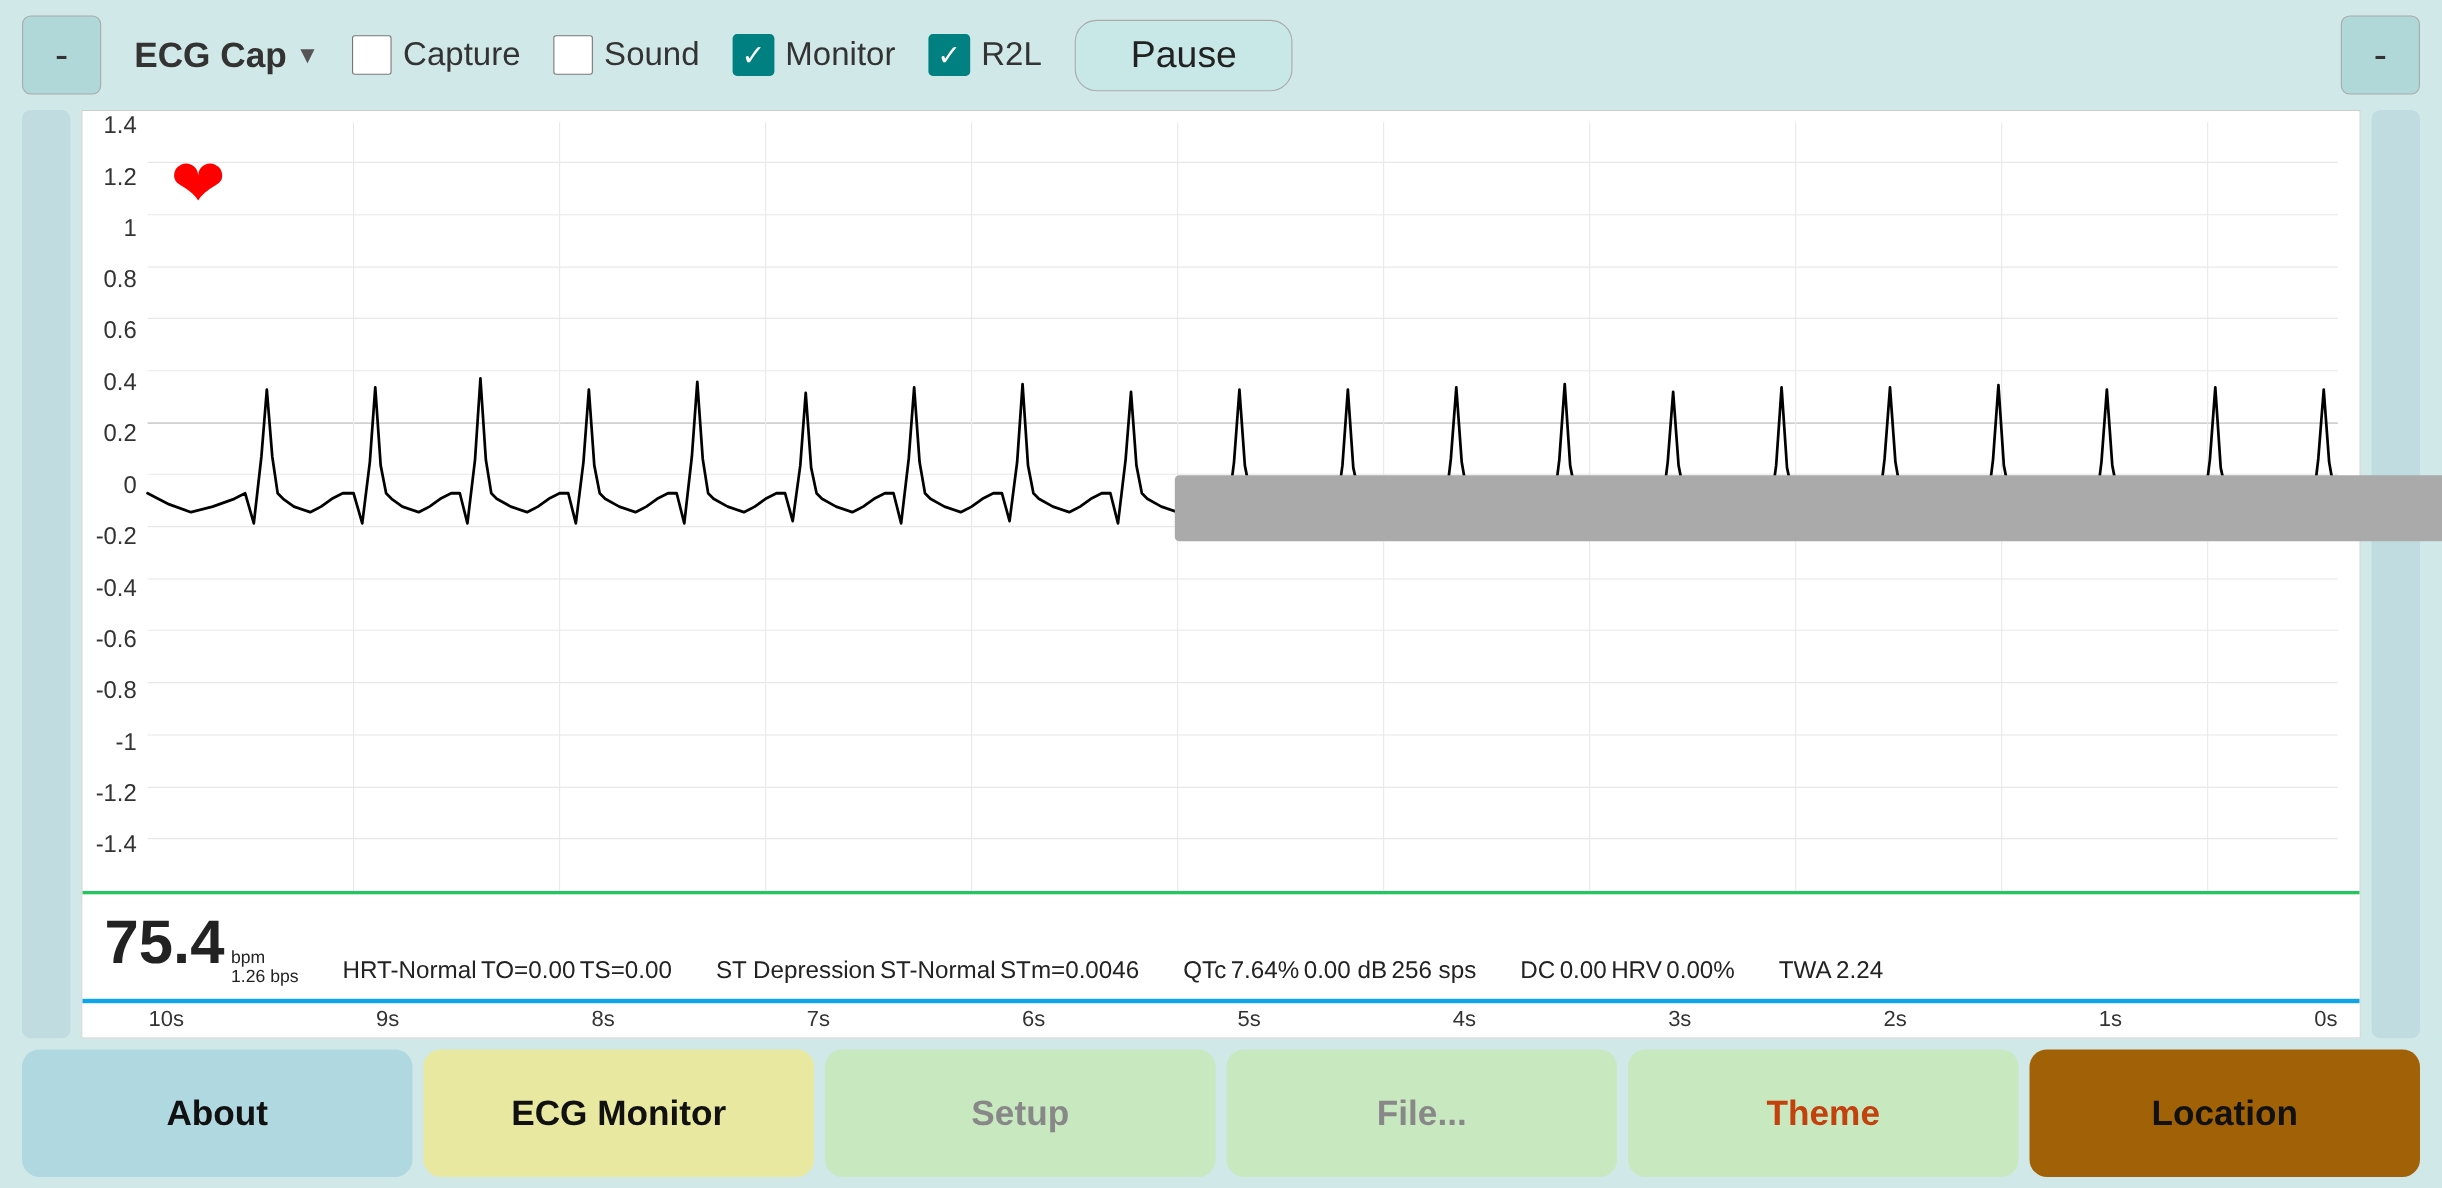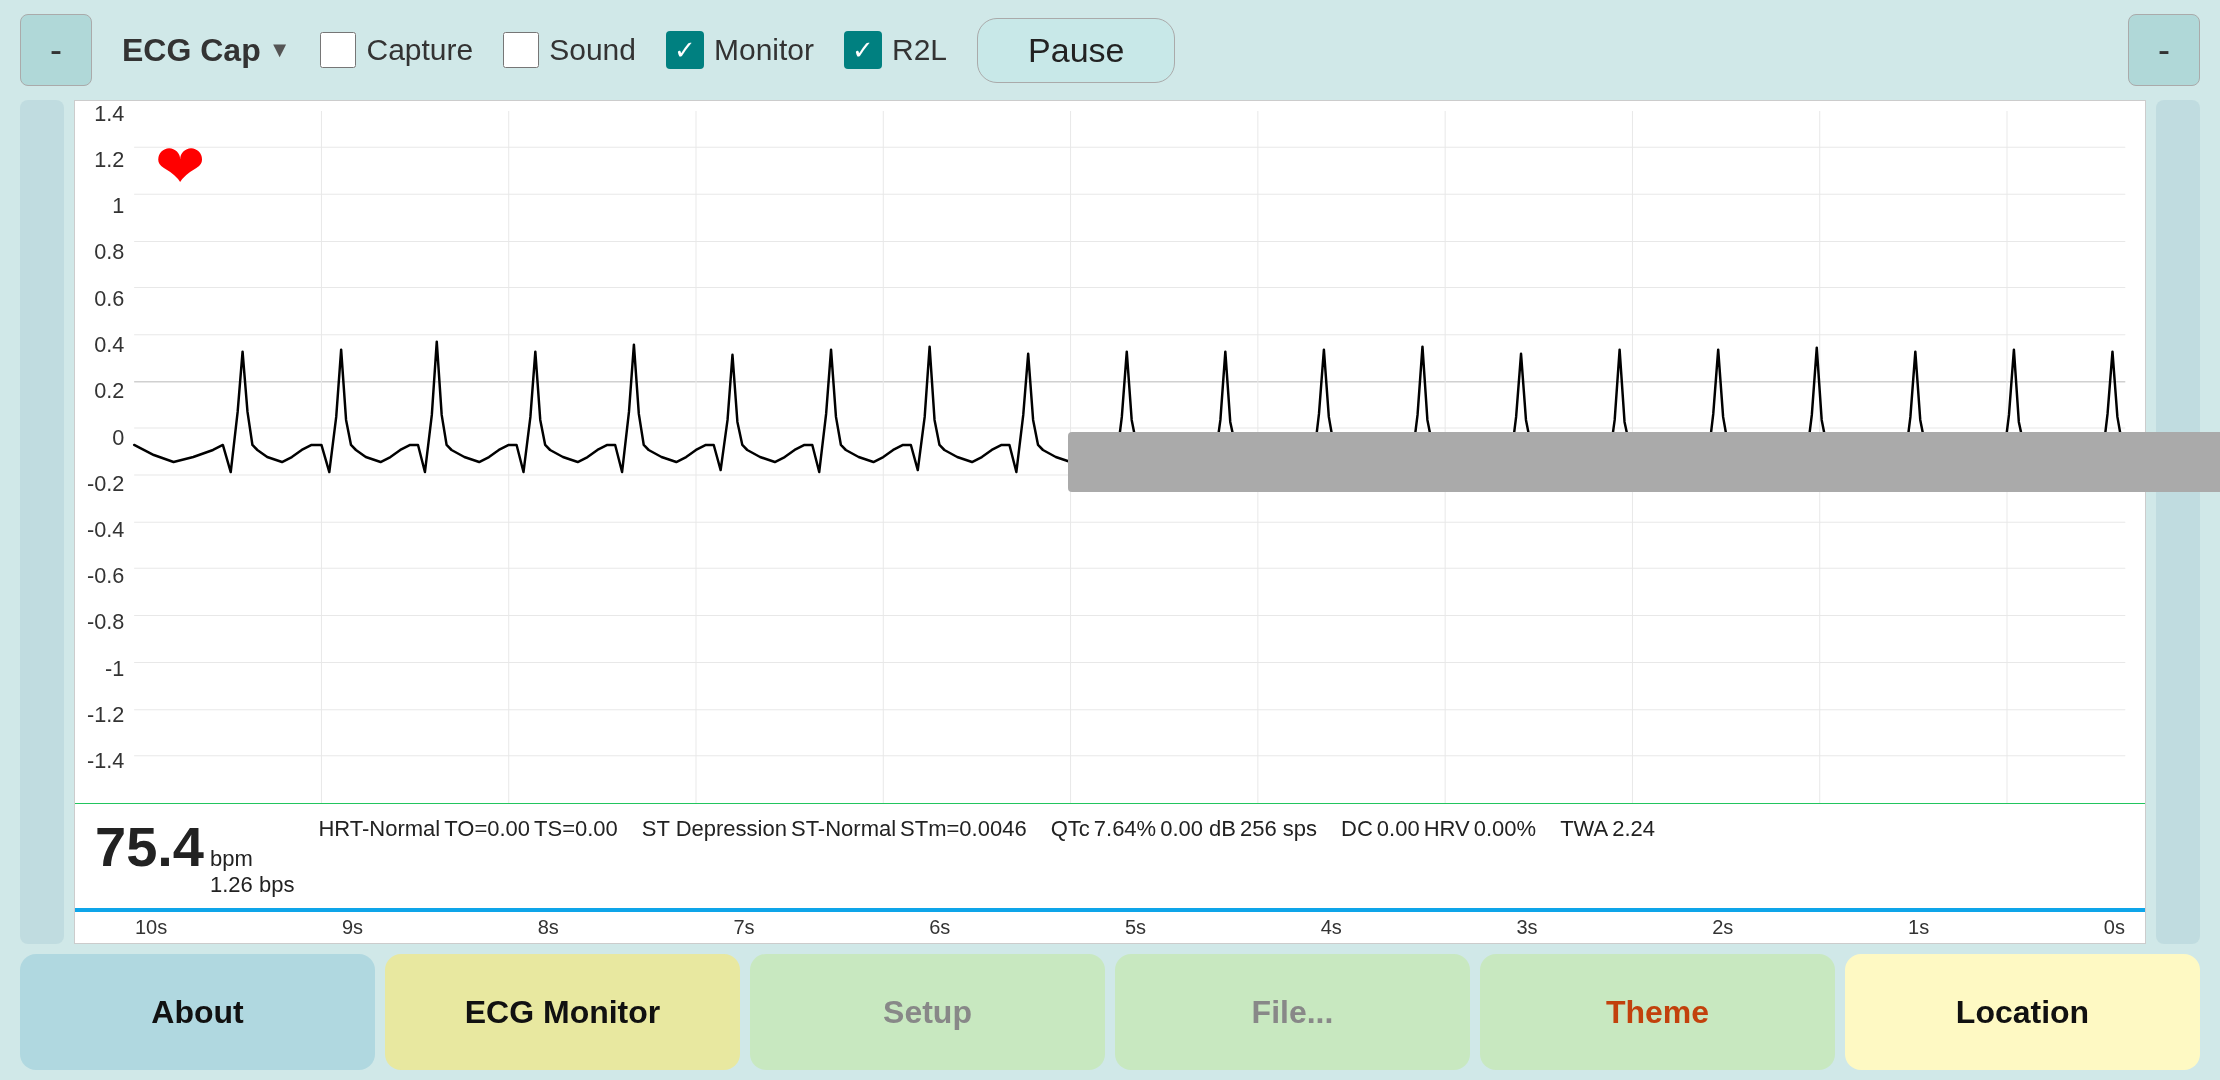--- a/index.html
+++ b/index.html
@@ -114,39 +114,39 @@
     }
 
     .chart-svg {
       width: 100%;
       height: 100%;
     }
 
     
     .stats-area {
       background: white;
-      border-top: 1px solid #22c55e;
+      border-top: 3px solid #22c55e;
       padding: 10px 20px;
       display: flex;
-      gap: 24px;
-      align-items: flex-start;
+      gap: 40px;
+      align-items: flex-end;
       font-size: 22px;
       color: #222;
     }
 
     .stat-bpm {
       display: flex;
       align-items: baseline;
       gap: 6px;
     }
     .stat-bpm-number {
       font-size: 56px;
       font-weight: bold;
     }
-    .stat-bpm-unit { font-size: 22px; }
+    .stat-bpm-unit { font-size: 16px; }
 
     .stat-block {
       display: flex;
       flex-direction: row;
       gap: 4px;
       line-height: 1.4;
     }
 
     
     .x-axis-labels {
@@ -186,21 +186,21 @@
       font-size: 32px;
       font-weight: bold;
       cursor: pointer;
     }
     .nav-tab-about { background: #b0d8e0; color: #111; }
     .nav-tab-bt4chat { background: #b0d8e0; color: #111; }
     .nav-tab-ecgmonitor { background: #e8e8a0; color: #111; }
     .nav-tab-setup { background: #c8e8c0; color: #888; }
     .nav-tab-file { background: #c8e8c0; color: #888; }
     .nav-tab-theme { background: #c8e8c0; color: #c2410c; }
-    .nav-tab-location { background: #fef9c3; color: #111; }
+    .nav-tab-location { background: #a16207; color: #111; }
 
     .heart-icon {
       position: absolute;
       top: 30px;
       left: 80px;
       font-size: 60px;
       color: red;
       pointer-events: none;
     }
   </style>

